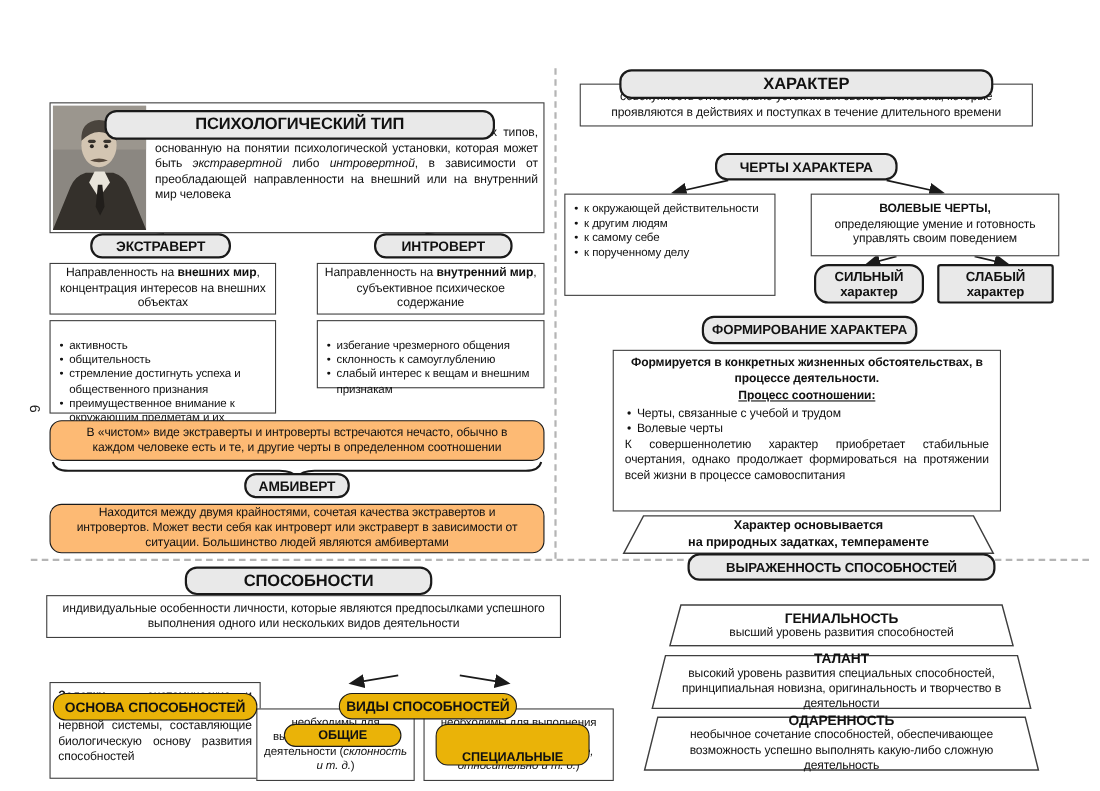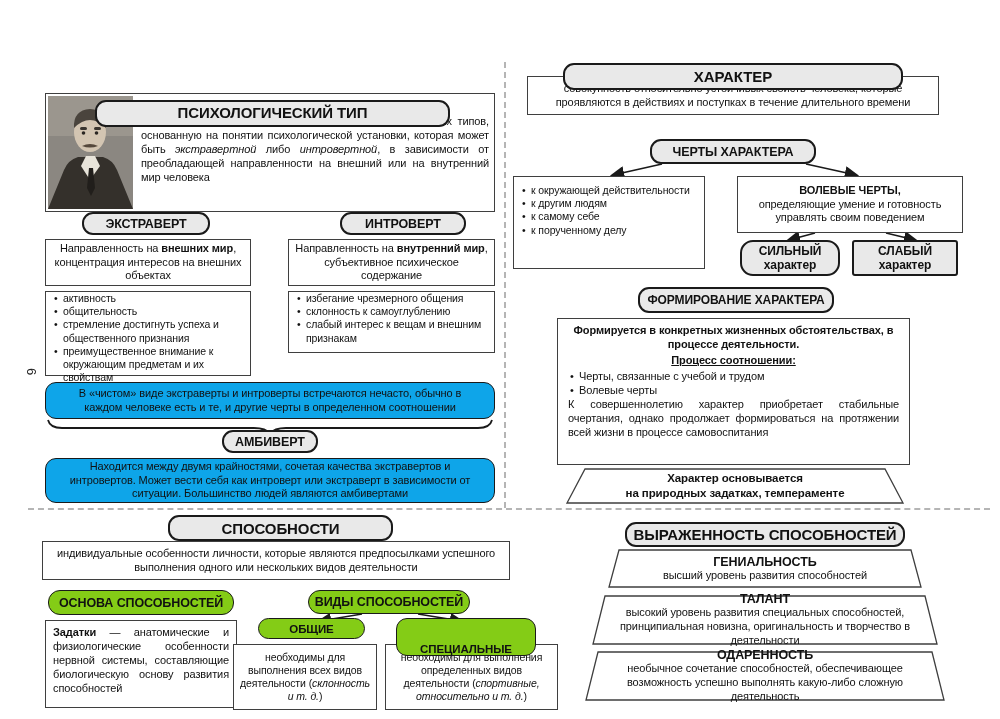--- a/index.html
+++ b/index.html
@@ -9,27 +9,27 @@
     letter-spacing:-0.1px;
   }
   .abs{position:absolute;box-sizing:border-box;}
   
   .pill{
     position:absolute;box-sizing:border-box;
     border:2.4px solid #1a1a1a;background:#e9e9e9;border-radius:11px;
     display:flex;align-items:center;justify-content:center;text-align:center;
     font-weight:bold;z-index:3;
   }
-  .pill.white{background:#84cc16;border-width:1.8px;border-radius:12px;}
+  .pill.white{background:#eab308;border-width:1.8px;border-radius:12px;margin-top:40px;}
   
   .box{
     position:absolute;box-sizing:border-box;border:1.2px solid #3f3f3f;background:#ffffff;z-index:2;
   }
   .rbox{
-    position:absolute;box-sizing:border-box;border:1.6px solid #1a1a1a;border-radius:11px;background:#0ea5e9;z-index:2;
+    position:absolute;box-sizing:border-box;border:1.6px solid #1a1a1a;border-radius:11px;background:#fdba74;z-index:2;
   }
   .ctr{display:flex;flex-direction:column;align-items:center;justify-content:center;text-align:center;}
   .t11{font-size:11px;line-height:1.27;}
   .t105{font-size:10.5px;line-height:1.26;}
   .t12{font-size:12px;line-height:1.25;}
   .b{font-weight:bold;}
   .i{font-style:italic;}
   .just{text-align:justify;}
   ul.blist{list-style:none;margin:0;padding:0;}
   ul.blist li{position:relative;padding-left:11px;margin:0;}
@@ -108,29 +108,29 @@
     <span>ИНТРОВЕРТ</span>
   </div>
 
   <div class="box ctr t11" style="left:45px;top:239px;width:206px;height:47px;padding:2px 6px;">
     <div><span>Направленность на </span><span class="b">внешних мир</span><span>, концентрация интересов на внешних объектах</span></div>
   </div>
   <div class="box ctr t11" style="left:288px;top:239px;width:207px;height:47px;padding:2px 6px;">
     <div><span>Направленность на </span><span class="b">внутренний мир</span><span>, субъективное психическое содержание</span></div>
   </div>
 
-  <div class="box t105" style="left:45px;top:291px;width:206px;height:85px;padding:0 6px;">
+  <div class="box t105" style="left:45px;top:291px;width:206px;height:85px;padding:16px 6px;">
     <ul class="blist">
       <li>активность</li>
       <li>общительность</li>
       <li>стремление достигнуть успеха и общественного признания</li>
       <li>преимущественное внимание к окружающим предметам и их свойствам</li>
     </ul>
   </div>
-  <div class="box t105" style="left:288px;top:291px;width:207px;height:62px;padding:0 6px;">
+  <div class="box t105" style="left:288px;top:291px;width:207px;height:62px;padding:16px 6px;">
     <ul class="blist">
       <li>избегание чрезмерного общения</li>
       <li>склонность к самоуглублению</li>
       <li>слабый интерес к вещам и внешним признакам</li>
     </ul>
   </div>
 
   <div class="rbox ctr t11" style="left:45px;top:382px;width:450px;height:37px;padding:2px 14px;">
     <div>В «чистом» виде экстраверты и интроверты встречаются нечасто, обычно в каждом человеке есть и те, и другие черты в определенном соотношении</div>
   </div>
@@ -226,21 +226,21 @@
     <div><span>необходимы для выполнения всех видов деятельности (</span><span class="i">склонность и т. д.</span><span>)</span></div>
   </div>
 
   <div class="pill white" style="left:396px;top:618px;width:140px;height:38px;font-size:11.5px;border-radius:11px;align-items:flex-end;">
     <span>СПЕЦИАЛЬНЫЕ</span>
   </div>
   <div class="box ctr t105" style="left:385px;top:644px;width:173px;height:66px;padding:2px 6px;">
     <div><span>необходимы для выполнения определенных видов деятельности (</span><span class="i">спортивные, относительно и т. д.</span><span>)</span></div>
   </div>
 
-  <div class="pill" style="left:625px;top:522px;width:280px;height:25px;font-size:15px;text-align:right;">
+  <div class="pill" style="left:625px;top:503px;width:280px;height:25px;font-size:12px;text-align:right;">
     <span>ВЫРАЖЕННОСТЬ СПОСОБНОСТЕЙ</span>
   </div>
 
   <div class="trap" style="left:600px;top:549px;width:330px;height:39px;">
     <svg width="330" height="39" viewBox="0 0 330 39">
       <polygon points="19,1 311,1 321,38 9,38" fill="#ffffff" stroke="#3f3f3f" stroke-width="1.3"></polygon>
     </svg>
     <div class="txt">
       <div class="b" style="font-size:12.5px;">ГЕНИАЛЬНОСТЬ</div>
       <div class="t11">высший уровень развития способностей</div>

